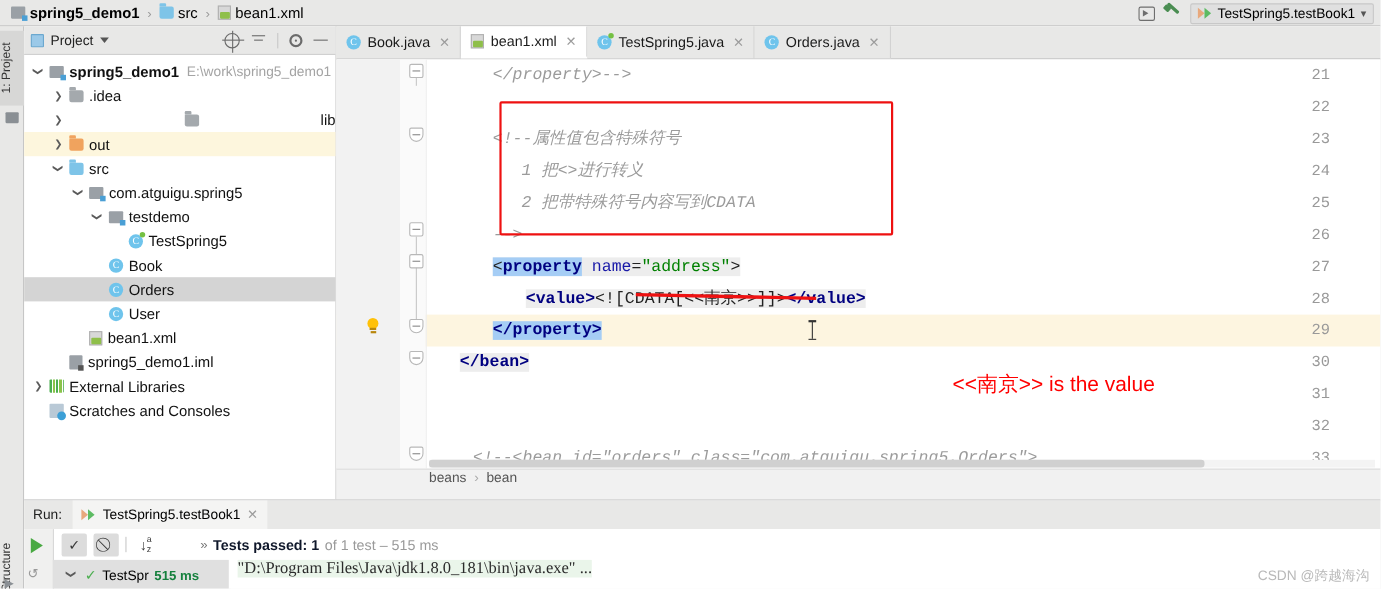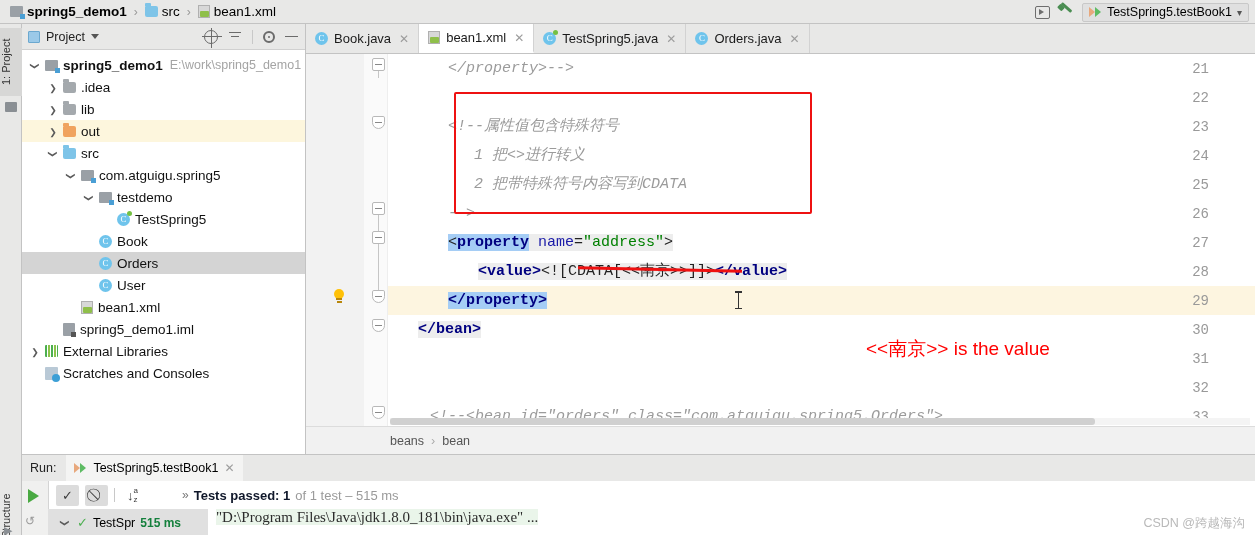--- a/index.html
+++ b/index.html
@@ -157,21 +157,21 @@
   .caret-i::before{content:"";position:absolute;left:-3px;top:-1px;width:7px;height:1.5px;background:#333;}
   .caret-i::after{content:"";position:absolute;left:-3px;bottom:-1px;width:7px;height:1.5px;background:#333;}
   .annot {
     position: absolute; color: #ff0000; font-size: 19px;
     font-family: "Liberation Sans", sans-serif; white-space: nowrap;
   }
 
   .breadbar {
     position: absolute; left:0; bottom: 0; width: 949px; height: 28px;
     background: #f1f1f1; border-top: 1px solid #dcdcdc;
-    display:flex; align-items:center; padding-left: 84px; gap: 7px; font-size: 12.5px; color:#555;
+    display:flex; align-items:flex-start; padding-left: 84px; gap: 7px; font-size: 12.5px; color:#555;
   }
   .bcsep { color:#aaa; }
 
   .hscroll { position:absolute; left:84px; bottom:29px; height:7px; width:860px; background:#f4f4f4;}
   .hscroll .thumb{ position:absolute; left:0; top:0; height:7px; width:705px; background:#d0d0d0; border-radius:3px;}
 
   
   .runpanel { position: absolute; left: 22px; top: 454px; width: 1233px; height: 81px; background: #fff;
      border-top: 1px solid #c3c3c3; }
   .runtabs { height: 26px; background: #e8e8e7; display:flex; align-items:center; padding-left: 8px; gap: 10px; font-size: 12.5px;}
@@ -268,21 +268,21 @@
           <span class="tw d"></span>
           <span class="ic-mod" style="margin-left: 3px;"></span>
           <span class="tlabel bold">spring5_demo1</span>
           <span class="tpath">E:\work\spring5_demo1</span>
         </div>
         <div class="trow" style="padding-left: 24px;">
           <span class="tw r"></span>
           <span class="ic-folder grey" style="margin-left: 3px;"></span>
           <span class="tlabel">.idea</span>
         </div>
-        <div class="trow" style="padding-left: 24px;">
+        <div class="trow" style="padding-left: 24px; justify-content: space-between;">
           <span class="tw r"></span>
           <span class="ic-folder grey" style="margin-left: 3px;"></span>
           <span class="tlabel">lib</span>
         </div>
         <div class="trow hl" style="padding-left: 24px;">
           <span class="tw r"></span>
           <span class="ic-folder orange" style="margin-left: 3px;"></span>
           <span class="tlabel">out</span>
         </div>
         <div class="trow" style="padding-left: 24px;">

